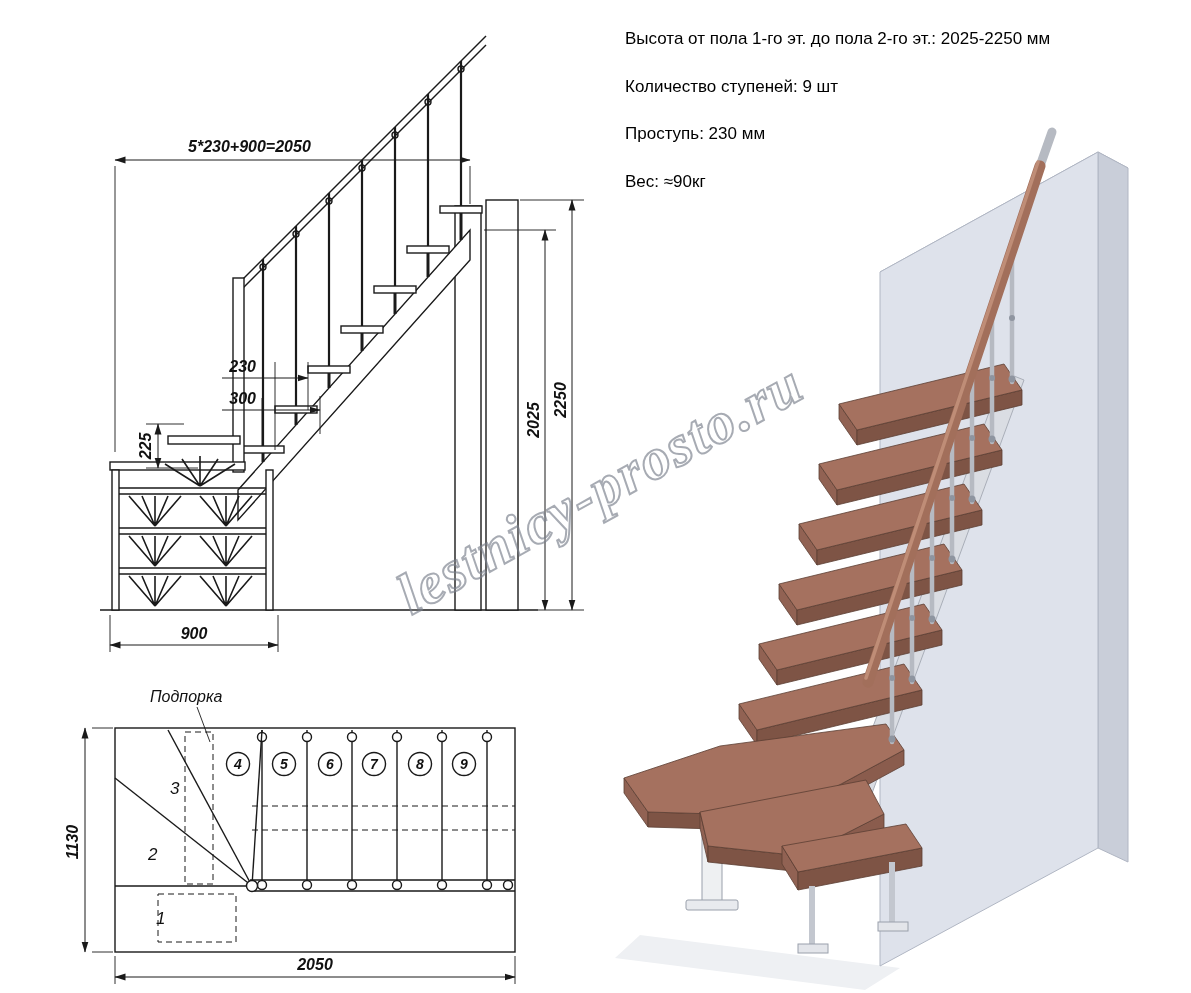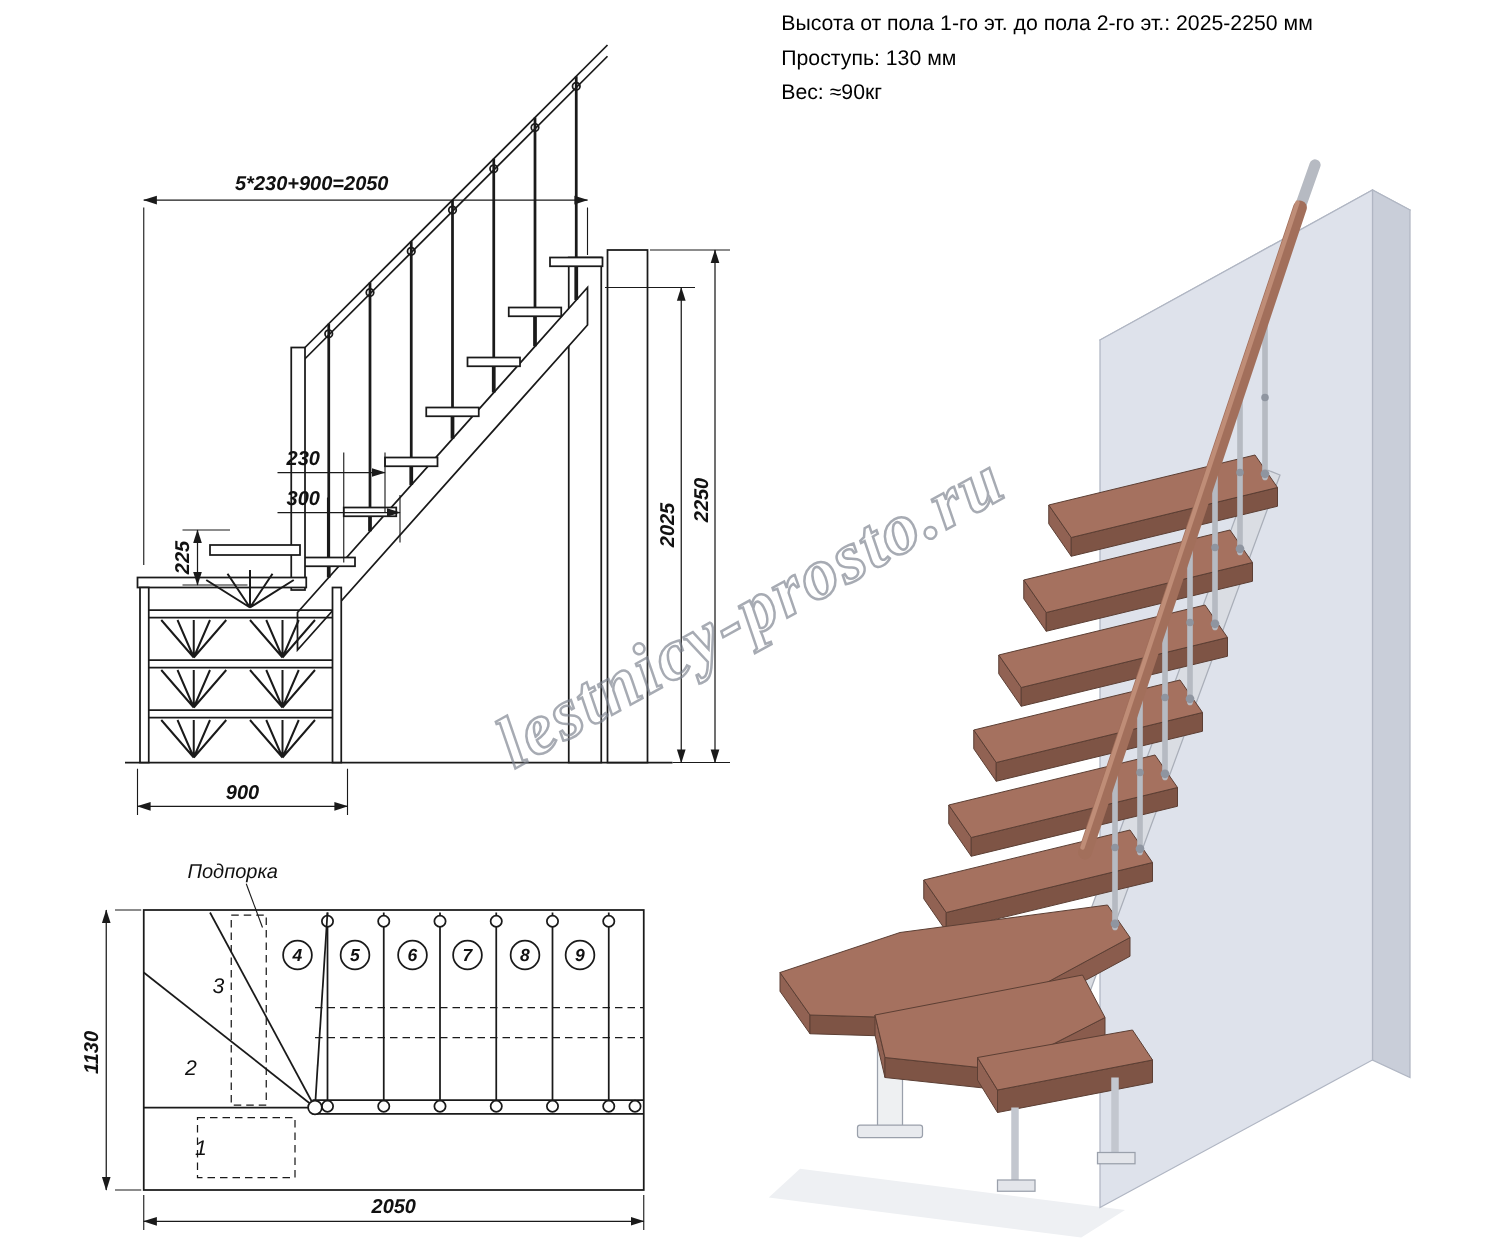--- a/index.html
+++ b/index.html
@@ -1,21 +1,21 @@
 <!DOCTYPE html>
 <html><head>
 <meta charset="utf-8">
 <style>
   html,body { margin:0; padding:0; background:#ffffff; }
   .page { position:relative; width:1191px; height:993px; background:#fff; overflow:hidden;
           font-family:"Liberation Sans", sans-serif; }
 
   
   .specs { position:absolute; left:625px; top:5px; z-index:5; }
-  .spec-line { font-size:17px; line-height:27.6px; color:#000; white-space:nowrap; }
+  .spec-line { font-size:17px; line-height:27.6px; color:#000; white-space:nowrap;margin-top:20px; }
 
   
   .watermark { position:absolute; left:295px; top:455px; width:610px; text-align:center;
                font-family:"Liberation Serif", serif; font-style:italic; font-weight:700;
                font-size:58px; letter-spacing:2px;
                color:rgba(255,255,255,0.10);
                -webkit-text-stroke:2px rgba(120,126,138,0.65);
                transform:rotate(-29deg); pointer-events:none; z-index:40; }
 
   svg { position:absolute; }
@@ -342,19 +342,20 @@
 
     <g>
       <line x1="1040" y1="166" x2="1052" y2="132" stroke="#b6bac2" stroke-width="9" stroke-linecap="round"></line>
       <line x1="868" y1="682" x2="1040" y2="166" stroke="#a26f5b" stroke-width="11" stroke-linecap="round"></line>
       <line x1="866" y1="678" x2="1038" y2="162" stroke="#bf8d77" stroke-width="3.5" stroke-linecap="round"></line>
     </g>
   </svg>
 
   <div class="specs">
     <div class="spec-line">Высота от пола 1-го эт. до пола 2-го эт.: 2025-2250 мм</div>
-    <div class="spec-line">Проступь: 130 мм</div>
+    <div class="spec-line">Количество ступеней: 9 шт</div>
+    <div class="spec-line">Проступь: 230 мм</div>
     <div class="spec-line">Вес: ≈90кг</div>
   </div>
 
   <div class="watermark">lestnicy-prosto.ru</div>
 
 </div>
 
 </body></html>

